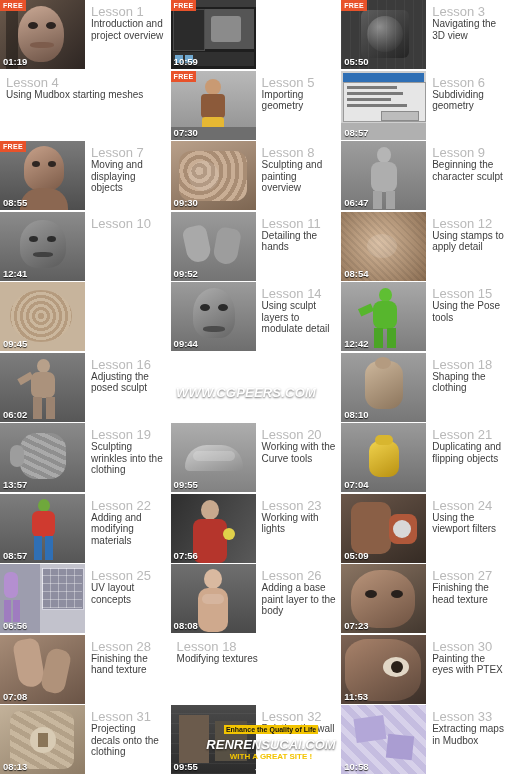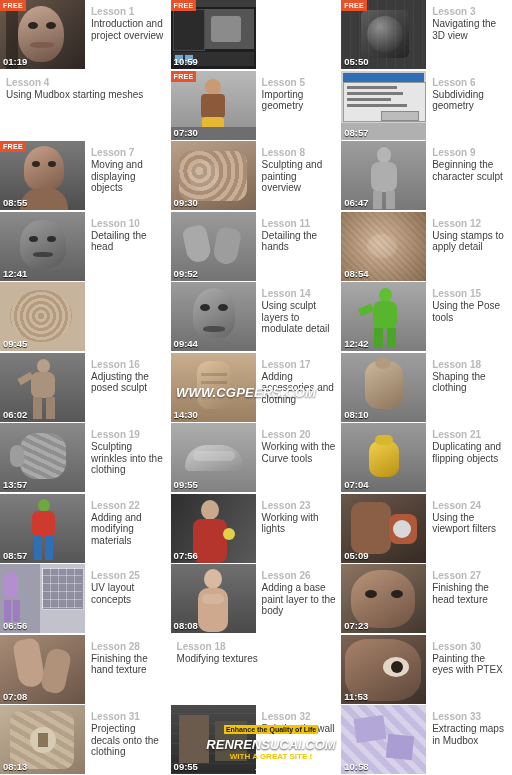--- a/index.html
+++ b/index.html
@@ -57,22 +57,22 @@
     text-shadow:0 1px 1px rgba(0,0,0,.8);
     z-index:5;
   }
   .meta{
     flex:1 1 auto;
     padding:6px 4px 2px 6px;
     min-width:0;
   }
   .lt{
     color:#b9b9b9;
-    font-size:10px;
-    font-weight:bold;
+    font-size:13px;
+    font-weight:normal;
     line-height:11px;
     margin-bottom:1px;
     white-space:nowrap;
   }
   .ld{
     color:#3e3e3e;
     font-size:10px;
     line-height:11.5px;
     word-wrap:break-word;
   }
@@ -270,21 +270,20 @@
         <div class="art" style="background: linear-gradient(rgb(139, 139, 139), rgb(95, 95, 95));">
           <div class="fig" style="left:20px;top:8px;width:46px;height:48px;border-radius:48% 48% 38% 38%;background:linear-gradient(150deg,#9c9c9c,#5b5b5b);"></div>
           <div class="fig" style="left:29px;top:24px;width:9px;height:6px;border-radius:50%;background:#2c2c2c;"></div>
           <div class="fig" style="left:47px;top:24px;width:9px;height:6px;border-radius:50%;background:#2c2c2c;"></div>
           <div class="fig" style="left:33px;top:40px;width:20px;height:5px;border-radius:40%;background:#414141;"></div>
         </div>
         <div class="dur">12:41</div>
       </div>
       <div class="meta">
         <div class="lt">Lesson 10</div>
-        <div class="ld">Detailing the head</div>
       </div>
     </div>
     <div class="cell">
       <div class="thumb">
         <div class="art" style="background: linear-gradient(rgb(154, 154, 154), rgb(116, 116, 116));">
           <div class="fig" style="left:14px;top:14px;width:24px;height:36px;border-radius:8px 8px 12px 12px;background:#a9a9a9;transform:rotate(-12deg);"></div>
           <div class="fig" style="left:44px;top:16px;width:24px;height:36px;border-radius:8px 8px 12px 12px;background:#9d9d9d;transform:rotate(10deg);"></div>
         </div>
         <div class="dur">09:52</div>
       </div>
@@ -355,32 +354,20 @@
           <div class="fig" style="left:18px;top:22px;width:15px;height:7px;background:#ab927c;transform:rotate(-30deg);"></div>
         </div>
         <div class="dur">06:02</div>
       </div>
       <div class="meta">
         <div class="lt">Lesson 16</div>
         <div class="ld">Adjusting the posed sculpt</div>
       </div>
     </div>
     <div class="cell">
-      <div class="thumb">
-        <div class="art" style="background: linear-gradient(rgb(200, 174, 141), rgb(154, 128, 97));">
-          <div class="fig" style="left:26px;top:8px;width:34px;height:48px;border-radius:12px;background:linear-gradient(150deg,#dcc09c,#a08668);"></div>
-          <div class="fig" style="left:30px;top:20px;width:26px;height:3px;background:rgba(0,0,0,.15);"></div>
-          <div class="fig" style="left:30px;top:28px;width:26px;height:3px;background:rgba(0,0,0,.15);"></div>
-        </div>
-        <div class="dur">14:30</div>
-      </div>
-      <div class="meta">
-        <div class="lt">Lesson 17</div>
-        <div class="ld">Adding accessories and clothing</div>
-      </div>
     </div>
     <div class="cell">
       <div class="thumb">
         <div class="art" style="background: linear-gradient(rgb(158, 158, 158), rgb(119, 119, 119));">
           <div class="fig" style="left:24px;top:8px;width:38px;height:48px;border-radius:14px;background:linear-gradient(150deg,#cdb79c,#8c755c);"></div>
           <div class="fig" style="left:34px;top:4px;width:16px;height:12px;border-radius:50%;background:#b49b80;"></div>
         </div>
         <div class="dur">08:10</div>
       </div>
       <div class="meta">

